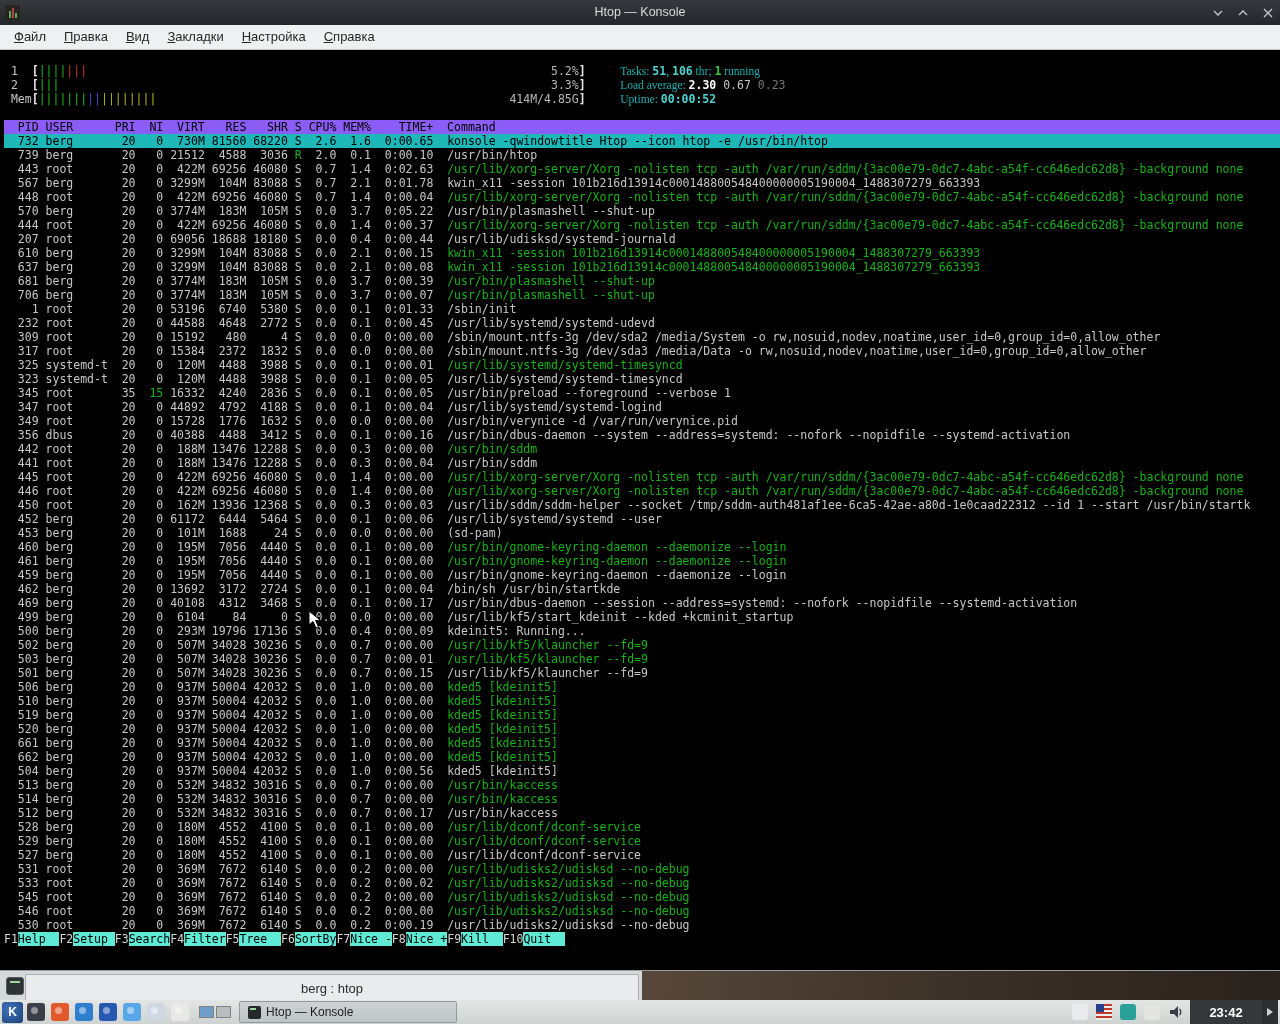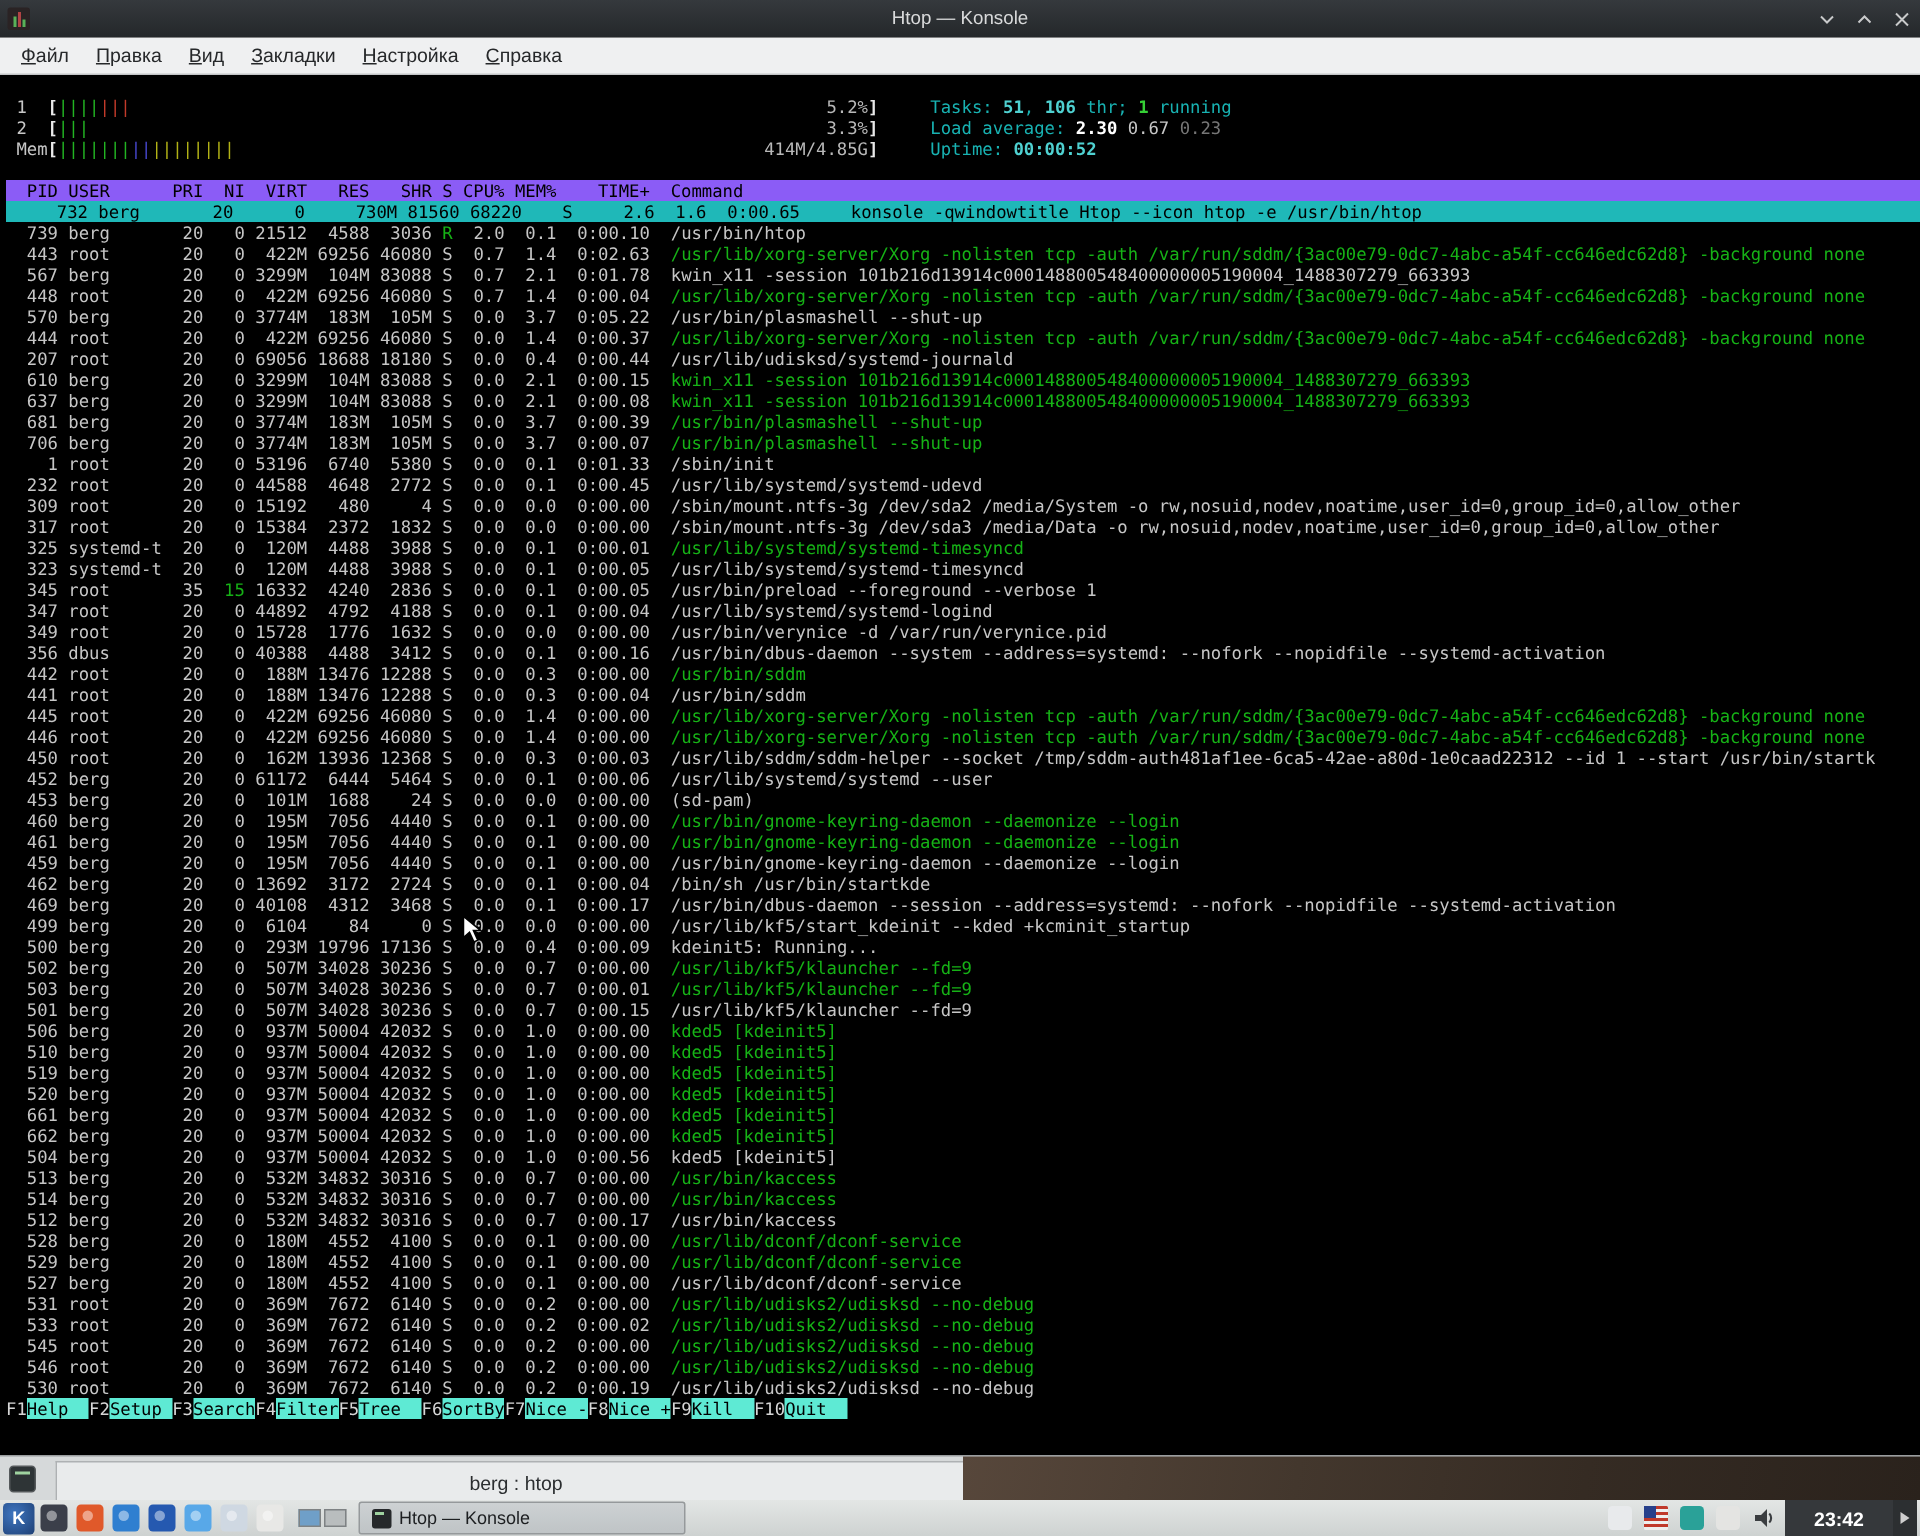--- a/index.html
+++ b/index.html
@@ -18,23 +18,23 @@
   .menubar{position:absolute;top:25px;left:0;right:0;height:25px;background:#eff0f1;border-bottom:1px solid #c3c5c7;box-sizing:border-box;display:flex;align-items:center;padding-left:5px;}
   .menu-item{padding:0 9px;font-size:13px;color:#26282a;line-height:24px;}
   .menu-item u{text-decoration:underline;}
 
   
   .term{position:absolute;top:50px;left:0;width:1280px;height:920px;background:#000;overflow:hidden;
         font-family:"DejaVu Sans Mono",monospace;font-size:11.5px;line-height:14px;color:#c6c6c6;padding-left:4px;box-sizing:border-box;}
   .line{white-space:pre;height:14px;}
   .thead{background:#8b5cf6;color:#000;}
   .sel{background:#1fb8b8;}
-  .sel span{color:#000 !important;padding-left:20px;}
+  .sel span{color:#000 !important;}
   .g{color:#16b216;}
-  .cy{color:#18b2b2;}
+  .cy{color:#18b2b2;font-family:Liberation Serif, serif;}
   .bcy{color:#4fd1d1;font-weight:bold;}
   .gb{color:#35cf35;font-weight:bold;}
   .bw{color:#ffffff;font-weight:bold;}
   .w2{color:#c6c6c6;}
   .dim{color:#767676;}
   .mbr{color:#e9e9e9;font-weight:bold;}
   .mbar{display:inline-block;width:78ch;position:relative;vertical-align:top;white-space:pre;overflow:hidden;}
   .mval{position:absolute;right:0;top:0;color:#b8b8b8;}
   .bar-grn{color:#22b422;}
   .bar-red{color:#c23a2a;}
@@ -43,21 +43,21 @@
   .fkey{color:#d6d6d6;}
   .fdesc{background:#5eead4;color:#000;}
 
   
   .cursor{position:absolute;left:308px;top:610px;z-index:40;}
 
   
   .tabbar{position:absolute;top:970px;left:0;right:0;height:30px;background:#d6d9da;border-top:1px solid #9a9d9f;box-sizing:border-box;}
   .tabbar-icon{position:absolute;left:6px;top:6px;width:18px;height:18px;background:#2e3436;border-radius:3px;border:1px solid #55595b;box-sizing:border-box;}
   .tabbar-icon::after{content:"";position:absolute;left:3px;top:3px;width:10px;height:2px;background:#9fd3a0;}
-  .tab{position:absolute;left:37px;top:3px;width:614px;height:27px;background:#e9ebec;border:1px solid #aeb1b3;border-bottom:none;box-sizing:border-box;font-size:13px;color:#2b2e30;display:flex;align-items:center;justify-content:center;}
+  .tab{position:absolute;left:25px;top:3px;width:614px;height:27px;background:#e9ebec;border:1px solid #aeb1b3;border-bottom:none;box-sizing:border-box;font-size:13px;color:#2b2e30;display:flex;align-items:center;justify-content:center;}
   .wallpaper-strip{position:absolute;left:642px;right:0;top:0;bottom:0;background:linear-gradient(100deg,#57473b 0%,#43372d 35%,#352b23 65%,#2a221c 100%);}
 
   
   .taskbar{position:absolute;top:1000px;left:0;right:0;height:24px;background:linear-gradient(#e3e6e5,#ced2d1);display:flex;align-items:center;padding:0 2px;box-sizing:border-box;}
   .kickoff{width:21px;height:21px;border-radius:3px;background:radial-gradient(circle at 35% 35%,#3f76c0,#1d3f74);color:#fff;font-size:12px;font-weight:bold;display:flex;align-items:center;justify-content:center;margin-right:4px;}
   .launchers{display:flex;gap:6px;align-items:center;margin-right:10px;}
   .launcher-icon{width:18px;height:18px;border-radius:3px;position:relative;}
   .launcher-icon::after{content:"";position:absolute;left:4px;top:4px;width:7px;height:7px;border-radius:50%;background:rgba(255,255,255,.45);}
   .pager{display:flex;gap:2px;margin-right:8px;align-items:center;}
   .pager .desk{width:15px;height:12px;border:1px solid #7e8284;background:#b9bdbe;box-sizing:border-box;}

